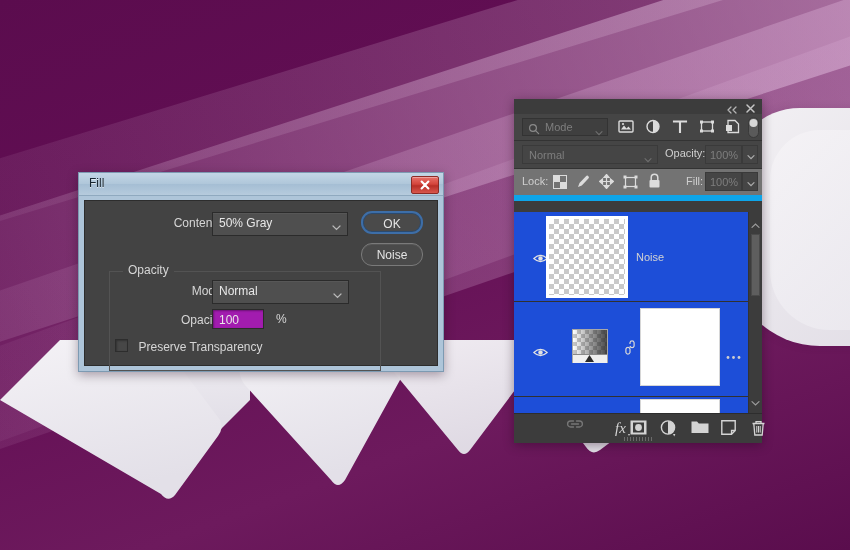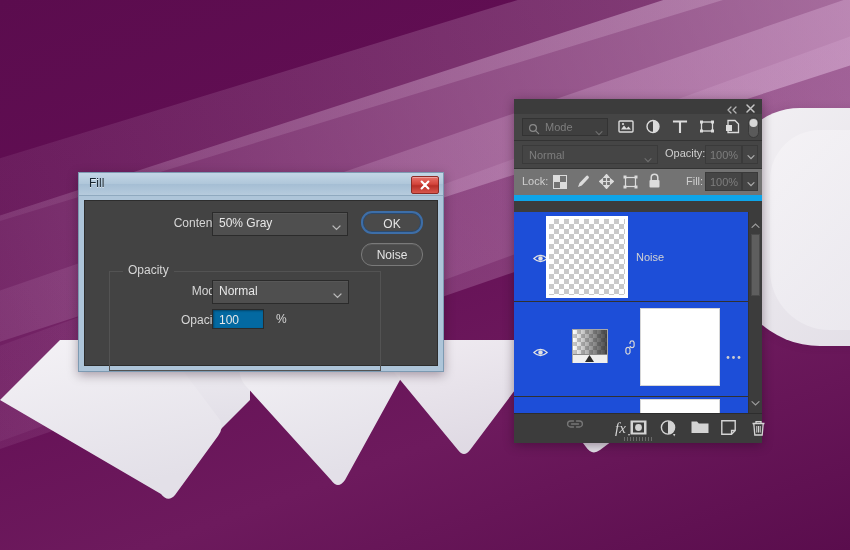--- a/index.html
+++ b/index.html
@@ -48,21 +48,21 @@
   .dlg-close svg{position:absolute;left:7px;top:2px;}
   .dlg-body{position:absolute;left:5px;top:27px;right:5px;bottom:5px;
     background:#434343;border:1px solid #2d2d2d;}
 
   .row{position:absolute;}
   .lbl{color:#d6d6d6;font-size:12px;text-align:right;}
   .ps-select{background:#4f4f4f;border:1px solid #2b2b2b;color:#e8e8e8;font-size:12px;
     height:24px;line-height:20px;padding-left:6px;position:relative;box-sizing:border-box;
     box-shadow:inset 0 1px 0 rgba(255,255,255,.05);cursor:pointer;}
   .ps-select .chev{position:absolute;right:6px;top:5px;}
-  .ps-input{background:#0369a1;border:1px solid #2b2b2b;color:#e8e8e8;font-size:12px;
+  .ps-input{background:#a21caf;border:1px solid #2b2b2b;color:#e8e8e8;font-size:12px;
     height:20px;line-height:20px;padding-left:6px;box-sizing:border-box;
     box-shadow:inset 1px 1px 2px rgba(0,0,0,.35);cursor:text;}
   .fieldset{position:absolute;left:24px;top:70px;width:272px;height:100px;
     border:1px solid #535353;box-sizing:border-box;}
   .legend{position:absolute;left:38px;top:62px;background:#434343;padding:0 5px;
     color:#d6d6d6;font-size:12px;}
   .ps-check{width:11px;height:11px;background:#474747;border:1px solid #2d2d2d;
     display:inline-block;vertical-align:-1px;box-shadow:inset 1px 1px 2px rgba(0,0,0,.3);cursor:pointer;}
   .ps-btn{position:absolute;width:62px;height:23px;border-radius:11px;
     background:#4a4a4a;color:#e4e4e4;font-size:12px;text-align:center;line-height:23px;
@@ -177,20 +177,24 @@
       </div>
 
       <div class="row" style="left:64px;top:112px;width:76px;">
         <span class="lbl" style="display:block;">Opacity:</span>
       </div>
       <div class="ps-input" style="position:absolute;left:127px;top:108px;width:52px;">
         <span>100</span>
       </div>
       <span style="position:absolute;left:191px;top:111px;color:#d6d6d6;font-size:12px;">%</span>
 
+      <div style="position:absolute;left:30px;top:136px;">
+        <span class="ps-check"></span>
+        <span style="color:#d6d6d6;font-size:12px;margin-left:6px;">Preserve Transparency</span>
+      </div>
 
       <div class="ps-btn primary" style="left:276px;top:10px;">
         <span>OK</span>
       </div>
       <div class="ps-btn" style="left:276px;top:42px;">
         <span>Noise</span>
       </div>
 
     </div>
   </div>

